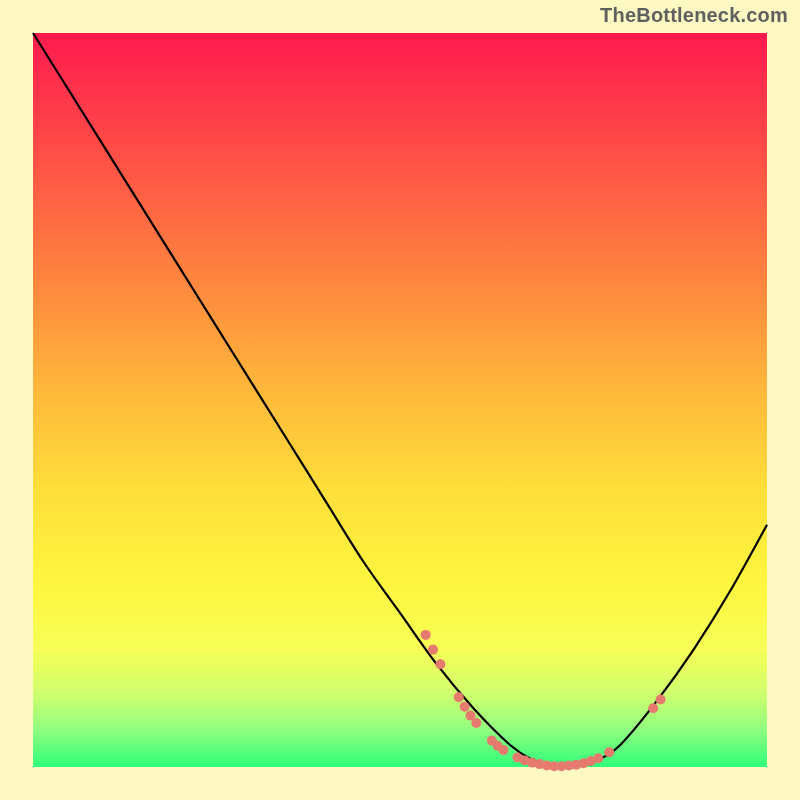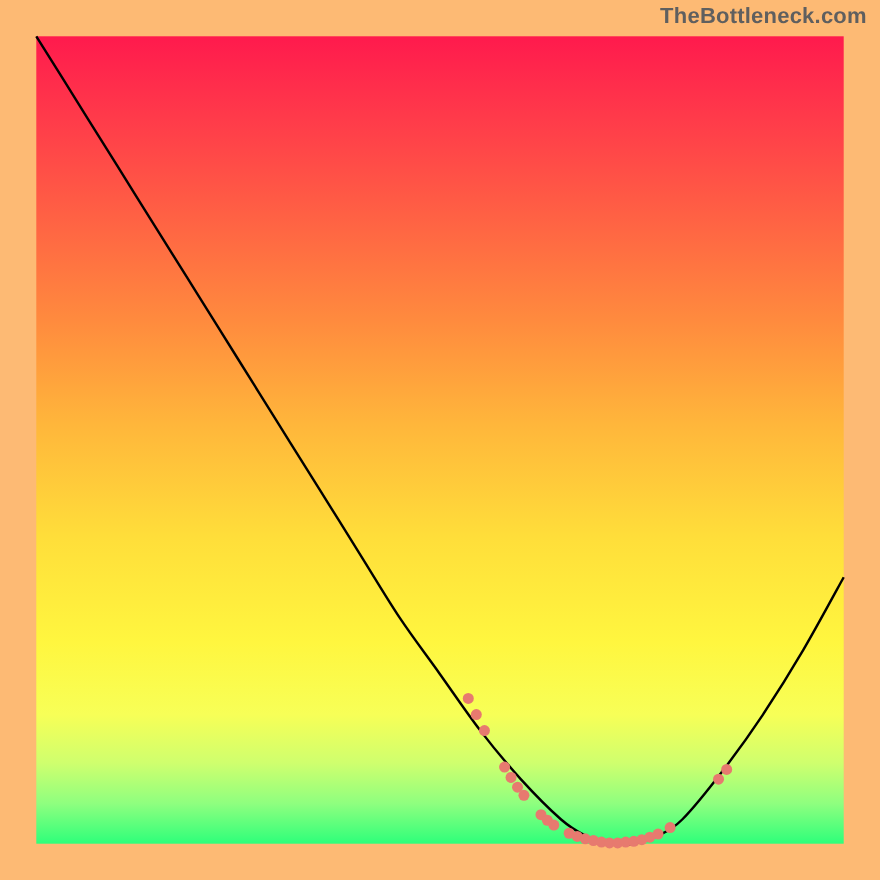--- a/index.html
+++ b/index.html
@@ -10,21 +10,21 @@
     background: #000;
     overflow: hidden;
     font-family: Arial, Helvetica, sans-serif;
   }
   .frame {
     position: absolute;
     top: 0;
     left: 0;
     width: 800px;
     height: 800px;
-    background: #fdba74;
+    background: #fef9c3;
   }
   .watermark {
     position: absolute;
     top: 4px;
     right: 12px;
     color: #5f5f5f;
     font-size: 20px;
     font-weight: 600;
     letter-spacing: 0.2px;
     z-index: 10;

